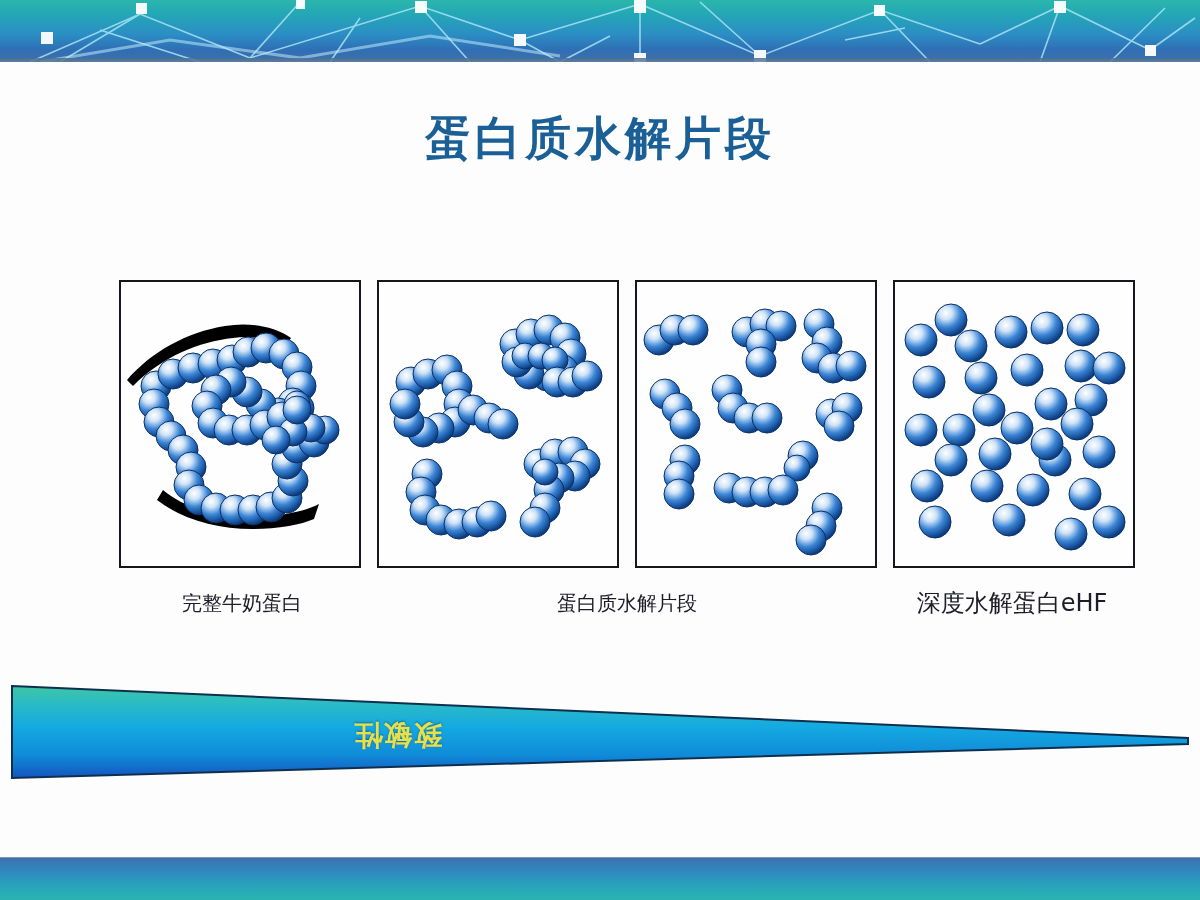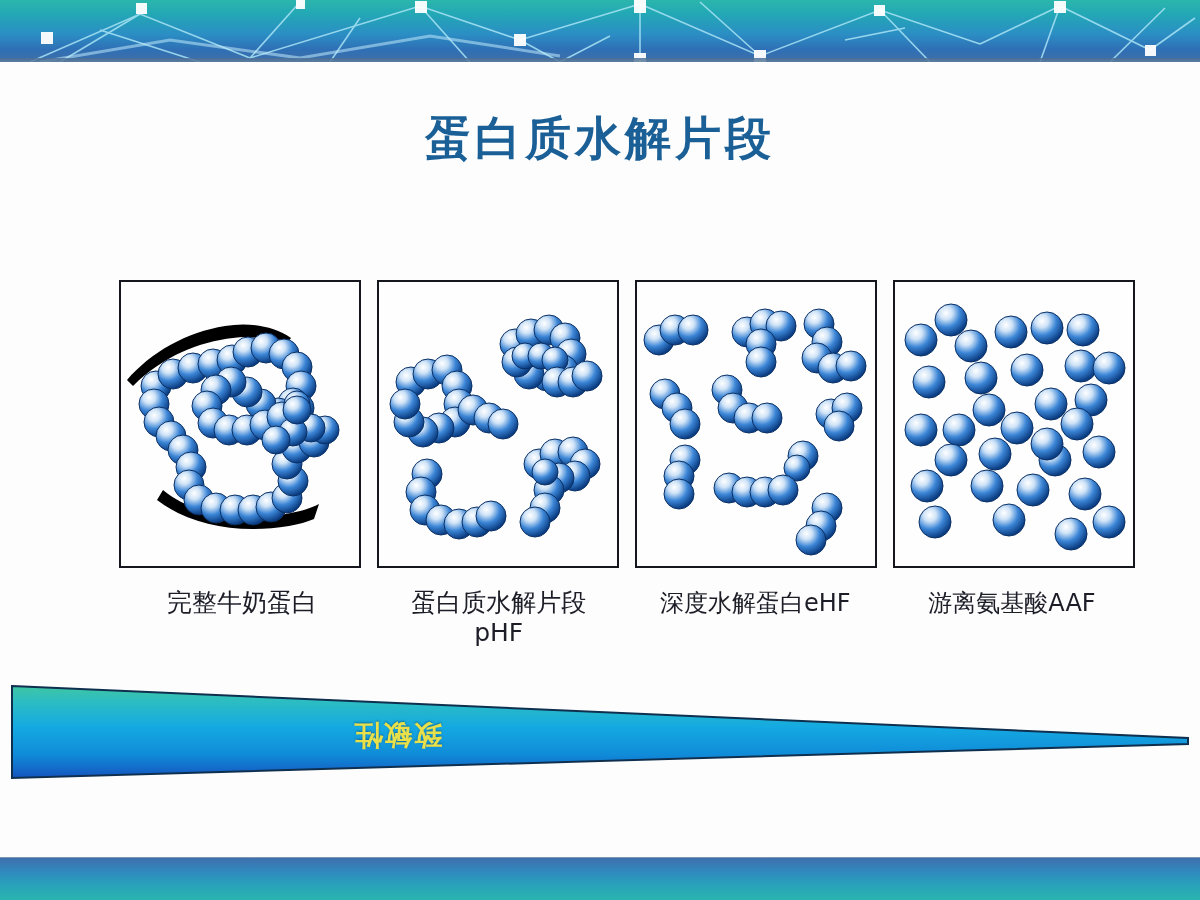--- a/index.html
+++ b/index.html
@@ -61,21 +61,21 @@
   }
   .panel svg{position:absolute;left:0;top:0;}
 
   
   .captions{
     position:absolute;left:119px;top:588px;width:1016px;height:70px;
     display:flex;justify-content:space-between;
   }
   .caption{
     width:246px;text-align:center;
-    font-size:25px;line-height:30px;color:#1d1d28;
+    font-size:20px;line-height:30px;color:#1d1d28;
     font-family:"DejaVu Sans","Liberation Sans",sans-serif;
   }
   .caption.c3,.caption.c4{font-size:24px;}
 
   
   .wedge-wrap{
     position:absolute;left:8px;top:676px;width:1184px;height:110px;
   }
   .wedge-label{
     position:absolute;left:352px;top:716px;
@@ -335,27 +335,23 @@
       </svg>
     </div>
   </div>
 
   <div class="captions">
     <div class="caption c1">
       <div>完整牛奶蛋白</div>
     </div>
     <div class="caption c2">
       <div>蛋白质水解片段</div>
-      <div>pHF</div>
     </div>
     <div class="caption c3">
       <div>深度水解蛋白eHF</div>
-    </div>
-    <div class="caption c4">
-      <div>游离氨基酸AAF</div>
     </div>
   </div>
 
   <div class="wedge-wrap">
     <svg width="1184" height="110" viewBox="0 0 1184 110">
       <defs>
         <linearGradient id="wedgeGrad" x1="0" y1="0" x2="0" y2="1">
           <stop offset="0%" stop-color="#3fc6a4"></stop>
           <stop offset="18%" stop-color="#2bbcc4"></stop>
           <stop offset="45%" stop-color="#14a9e2"></stop>

